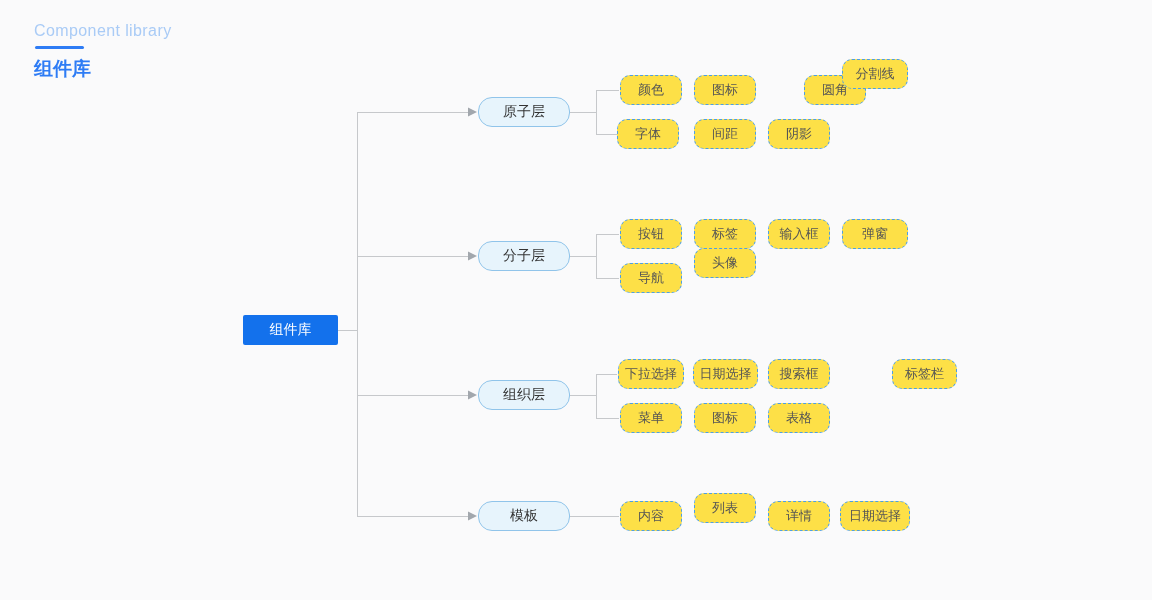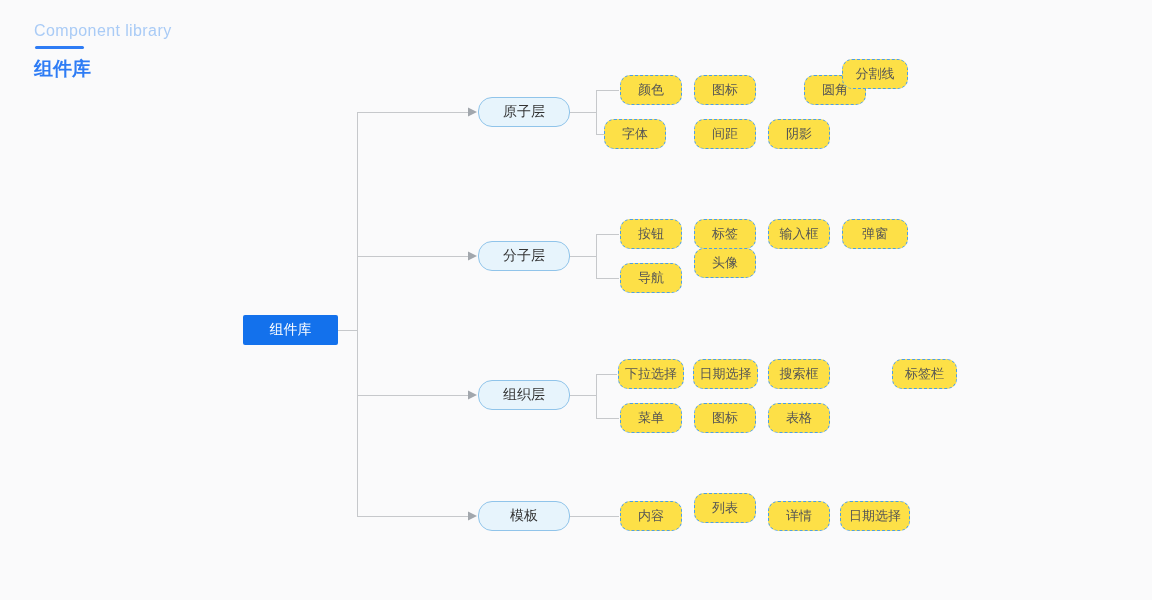--- a/index.html
+++ b/index.html
@@ -86,21 +86,21 @@
 
   <div class="node node-branch" style="top:97px">原子层</div>
   <div class="node node-branch" style="top:241px">分子层</div>
   <div class="node node-branch" style="top:380px">组织层</div>
   <div class="node node-branch" style="top:501px">模板</div>
 
   <div class="node node-leaf" style="left:620px;top:75px;width:62px">颜色</div>
   <div class="node node-leaf" style="left:694px;top:75px;width:62px">图标</div>
   <div class="node node-leaf" style="left:804px;top:75px;width:62px">圆角</div>
   <div class="node node-leaf" style="left:842px;top:59px;width:66px">分割线</div>
-  <div class="node node-leaf" style="left:604px;top:119px;width:62px">字体</div>
+  <div class="node node-leaf" style="left:617px;top:119px;width:62px">字体</div>
   <div class="node node-leaf" style="left:694px;top:119px;width:62px">间距</div>
   <div class="node node-leaf" style="left:768px;top:119px;width:62px">阴影</div>
 
   <div class="node node-leaf" style="left:620px;top:219px;width:62px">按钮</div>
   <div class="node node-leaf" style="left:694px;top:219px;width:62px">标签</div>
   <div class="node node-leaf" style="left:768px;top:219px;width:62px">输入框</div>
   <div class="node node-leaf" style="left:842px;top:219px;width:66px">弹窗</div>
   <div class="node node-leaf" style="left:620px;top:263px;width:62px">导航</div>
   <div class="node node-leaf" style="left:694px;top:248px;width:62px">头像</div>
 

